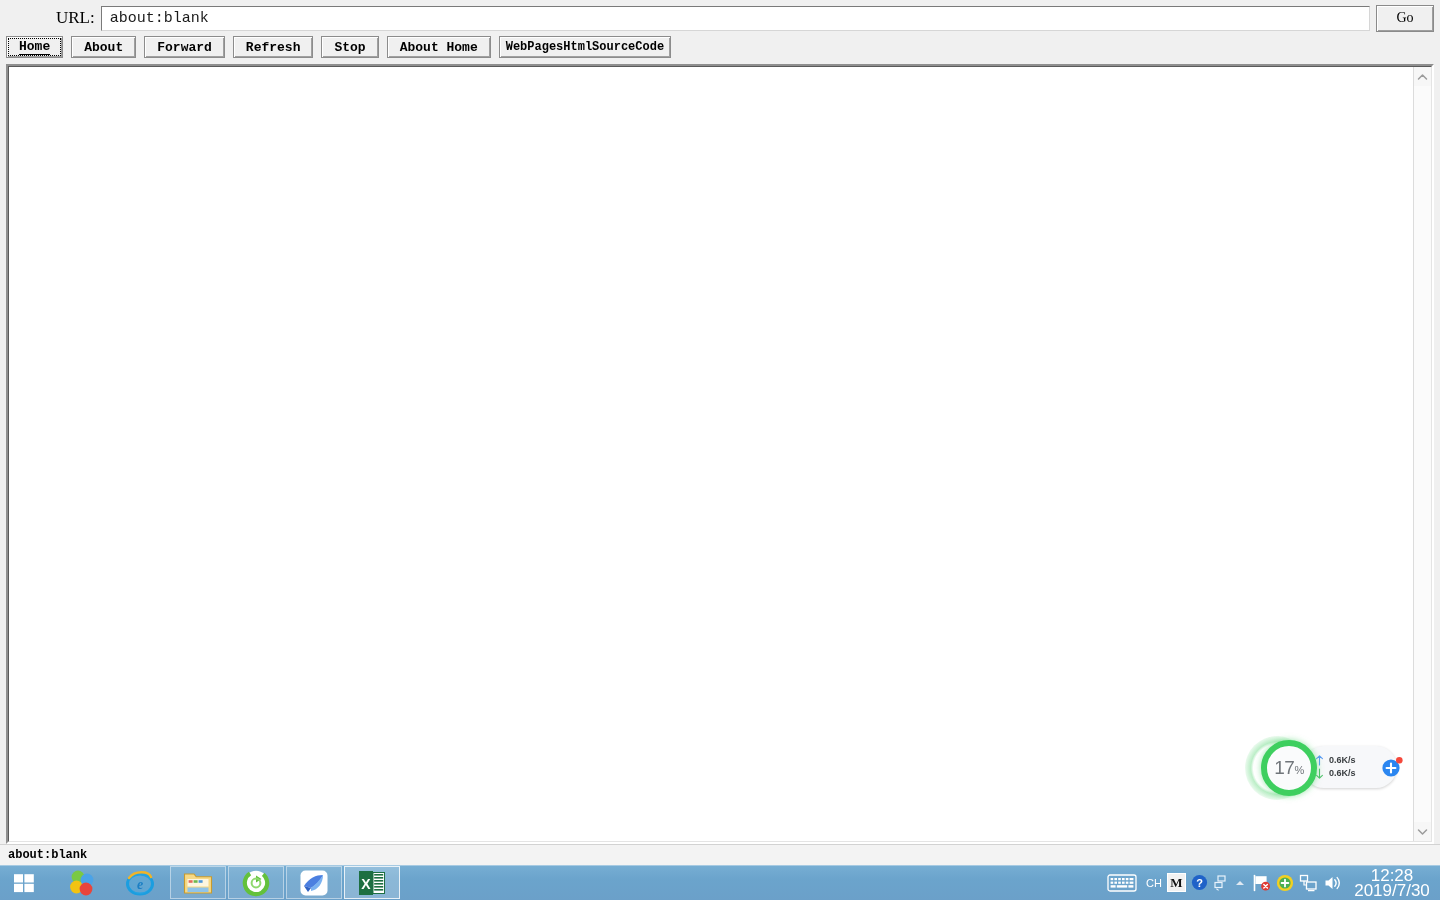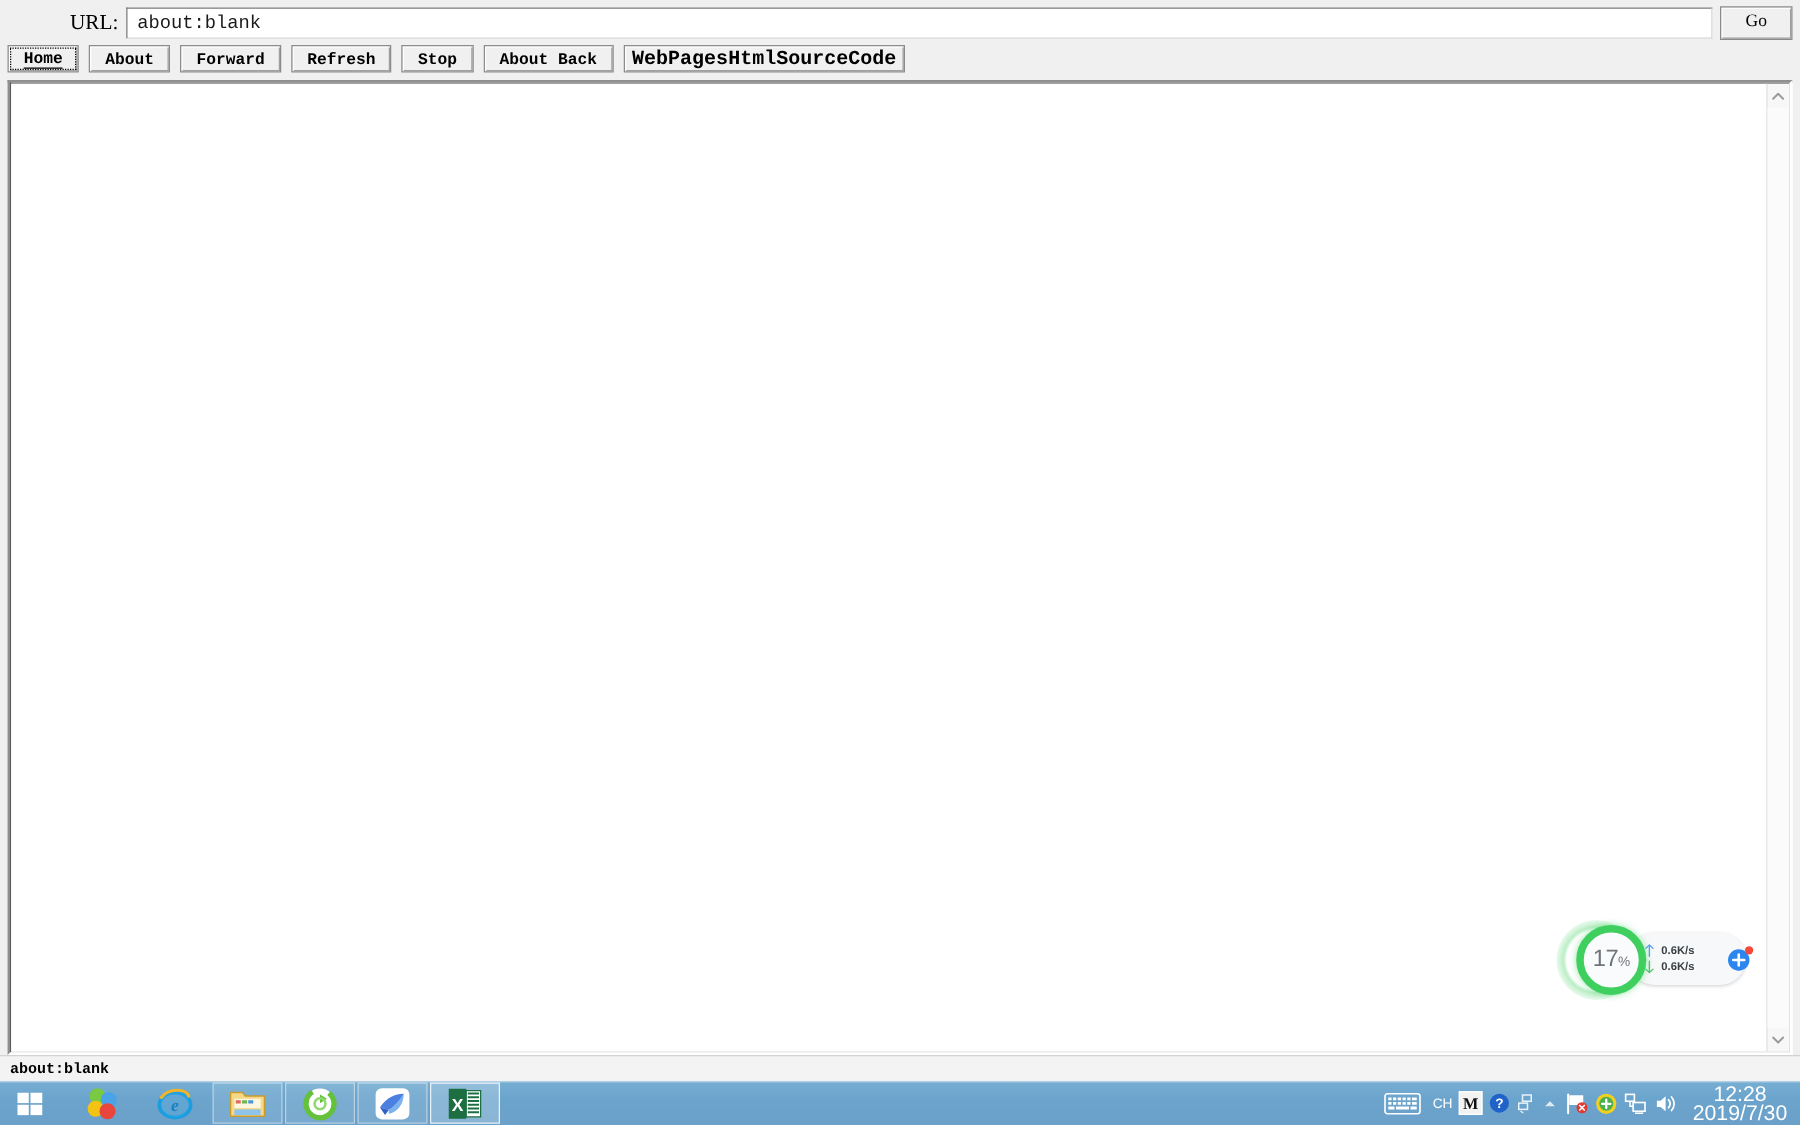--- a/index.html
+++ b/index.html
@@ -147,21 +147,21 @@
     padding: 0 12px;
     box-sizing: border-box;
     cursor: default;
     white-space: nowrap;
   }
   .tbtn.focused {
     outline: 1px dotted #000;
     outline-offset: -3px;
   }
   .tbtn.focused span { text-decoration: none; border-bottom: 1px solid #000; }
-  .tbtn.wide { font-size: 16px; padding: 0 6px; }
+  .tbtn.wide { font-size: 12px; padding: 0 6px; }
 
   
   .content-wrap {
     flex: 1 1 auto;
     margin: 2px 6px 0 6px;
     border: 2px solid;
     border-color: #8f8f8f #ffffff #ffffff #8f8f8f;
     background: #ffffff;
     position: relative;
     display: flex;
@@ -417,21 +417,21 @@
       <div class="tbtn">
         <span>Forward</span>
       </div>
       <div class="tbtn">
         <span>Refresh</span>
       </div>
       <div class="tbtn">
         <span>Stop</span>
       </div>
       <div class="tbtn">
-        <span>About Back</span>
+        <span>About Home</span>
       </div>
       <div class="tbtn wide">
         <span>WebPagesHtmlSourceCode</span>
       </div>
     </div>
 
     <div class="content-wrap">
       <div class="content-inner">
         <div class="page"></div>
         <div class="vscroll">

